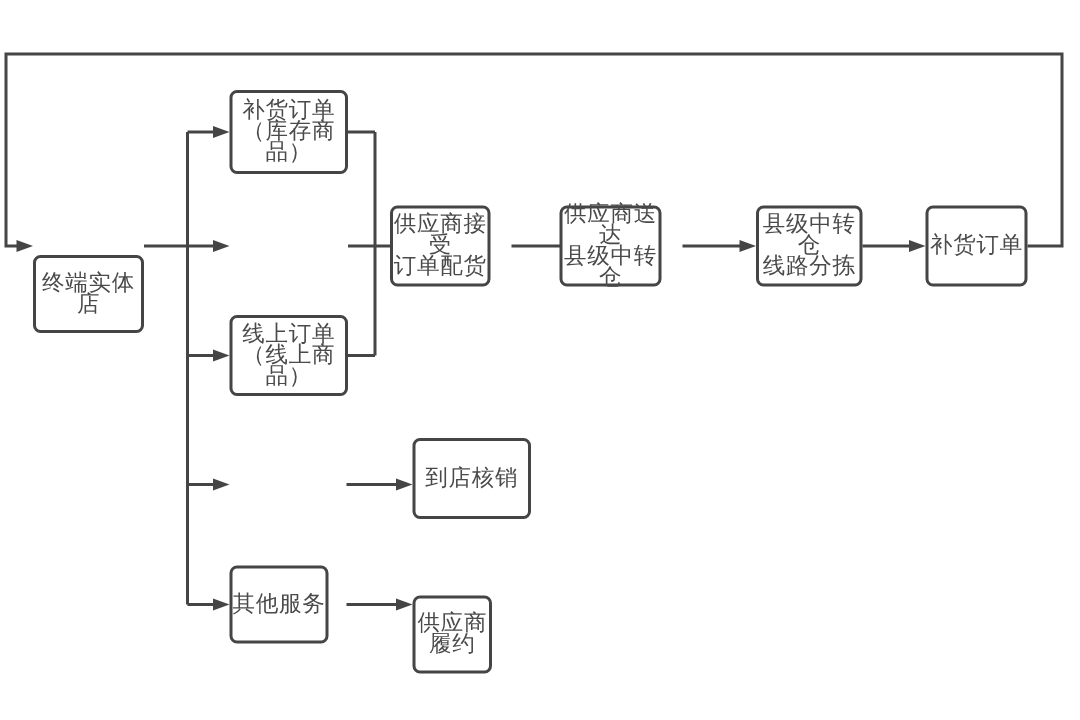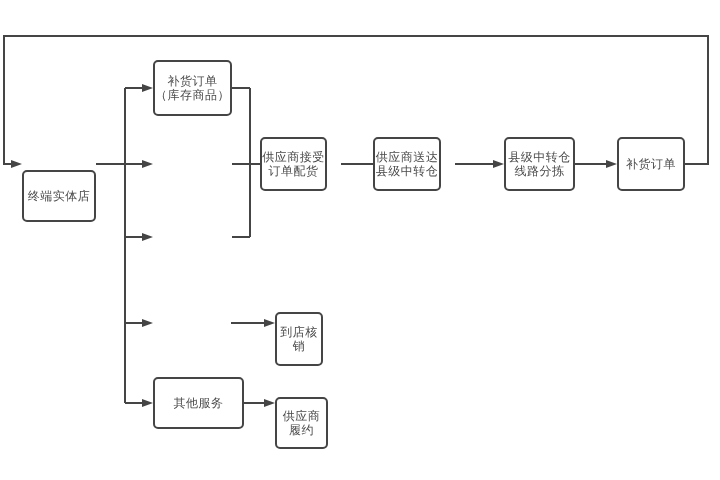--- a/index.html
+++ b/index.html
@@ -28,21 +28,21 @@
     background: #ffffff;
     border: 2px solid #454545;
     border-radius: 5px;
     display: flex;
     align-items: center;
     justify-content: center;
     text-align: center;
   }
   .node-label {
     color: #4a4a4a;
-    font-size: 12px;
+    font-size: 15px;
     line-height: 14px;
     white-space: pre-line;
     letter-spacing: 0.5px;
   }
 </style>
 </head>
 <body>
 
 <div id="canvas">
 
@@ -87,23 +87,27 @@
   <div class="node" style="left:22px; top:138px; width:74px; height:52px;margin-top:32px;">
     <span class="node-label">终端实体店</span>
   </div>
 
   <div class="node" style="left:153px; top:60px; width:79px; height:56px;">
     <span class="node-label">补货订单
 （库存商品）</span>
   </div>
 
 
+  <div class="node" style="left:153px; top:210px; width:79px; height:54px;">
+    <span class="node-label">线上订单
+（线上商品）</span>
+  </div>
 
 
-  <div class="node" style="left:153px; top:377px; width:91px; height:52px;">
+  <div class="node" style="left:153px; top:377px; width:66px; height:52px;">
     <span class="node-label">其他服务</span>
   </div>
 
   <div class="node" style="left:260px; top:137px; width:67px; height:54px;">
     <span class="node-label">供应商接受
 订单配货</span>
   </div>
 
   <div class="node" style="left:373px; top:137px; width:68px; height:54px;">
     <span class="node-label">供应商送达
@@ -112,21 +116,21 @@
 
   <div class="node" style="left:504px; top:137px; width:71px; height:54px;">
     <span class="node-label">县级中转仓
 线路分拣</span>
   </div>
 
   <div class="node" style="left:617px; top:137px; width:68px; height:54px;">
     <span class="node-label">补货订单</span>
   </div>
 
-  <div class="node" style="left:275px; top:312px; width:48px; height:54px;">
+  <div class="node" style="left:275px; top:292px; width:79px; height:54px;">
     <span class="node-label">到店核销</span>
   </div>
 
   <div class="node" style="left:275px; top:397px; width:53px; height:52px;">
     <span class="node-label">供应商履约</span>
   </div>
 
 </div>
 
 </body></html>

